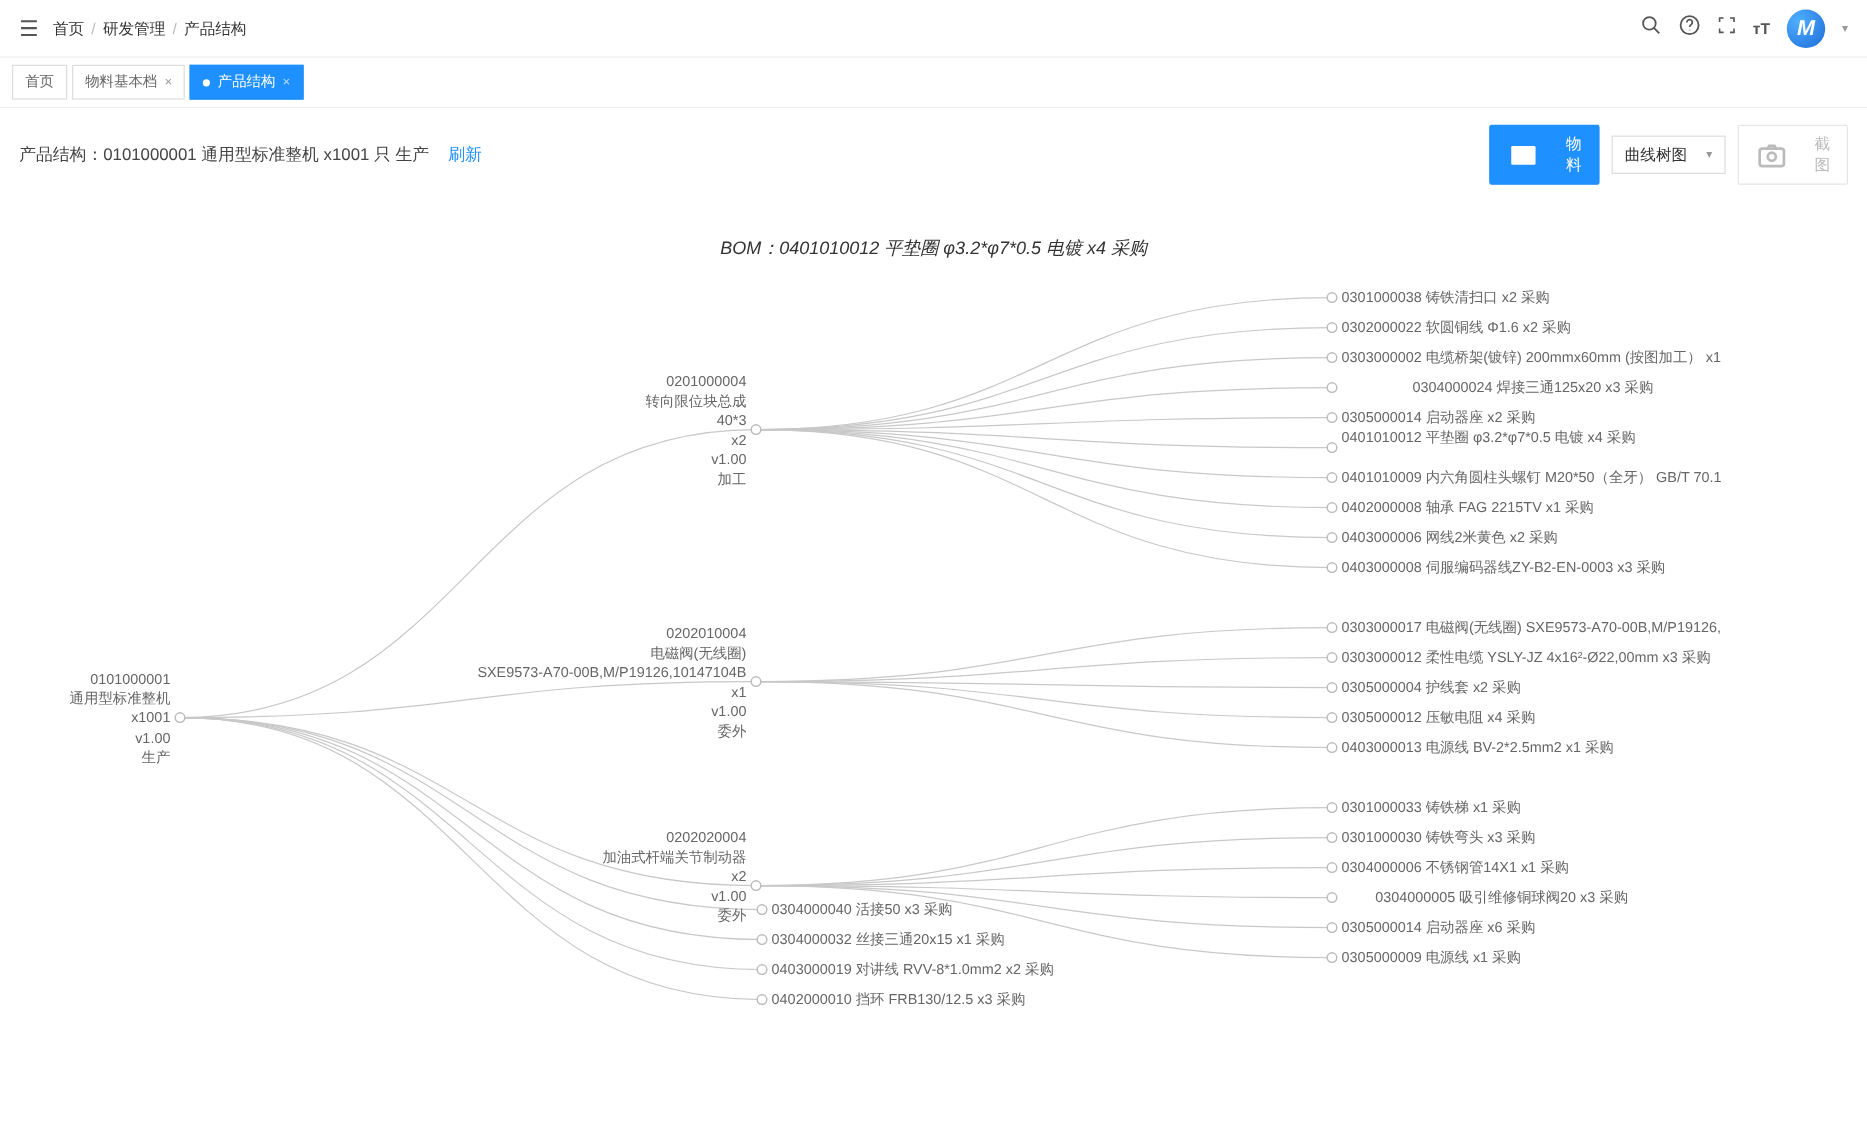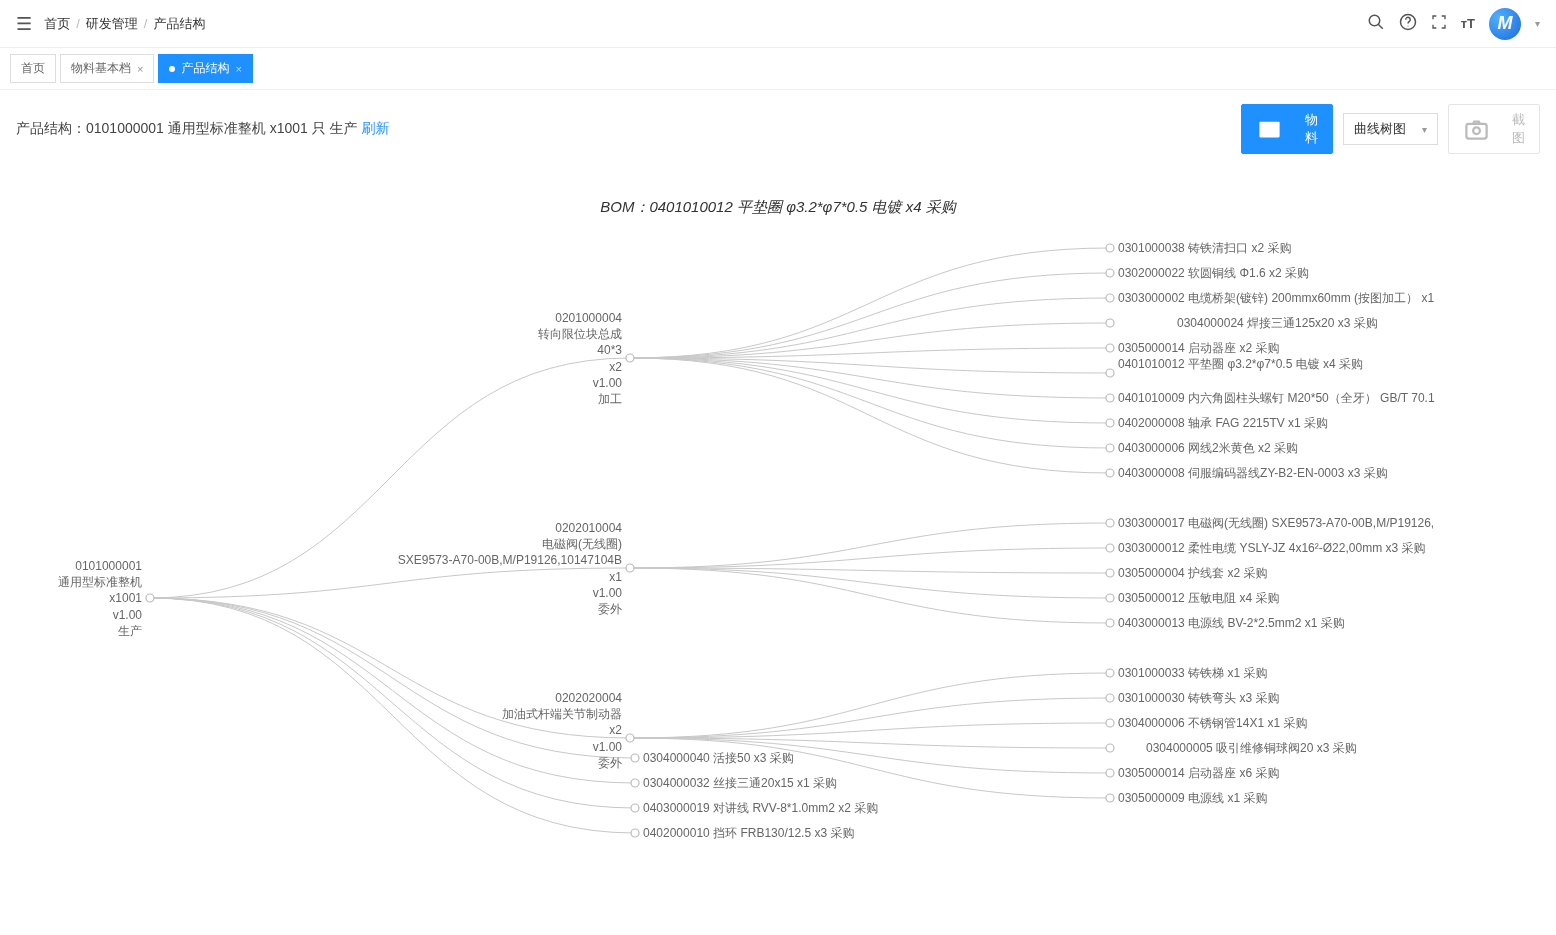--- a/index.html
+++ b/index.html
@@ -13,21 +13,21 @@
 .header-right { display: flex; align-items: center; gap: 14px; }
 .header-icon { font-size: 16px; color: #555; cursor: pointer; }
 .avatar { width: 32px; height: 32px; border-radius: 50%; background: radial-gradient(circle at 30% 30%, #4fb0ff, #1d6ad8); display: flex; align-items: center; justify-content: center; color: #fff; font-weight: bold; font-style: italic; font-size: 18px; }
 .tabs { display: flex; align-items: center; padding: 6px 10px; border-bottom: 1px solid #f0f0f0; gap: 4px; }
 .tab { padding: 5px 10px; border: 1px solid #ddd; font-size: 12px; color: #666; cursor: pointer; display: flex; align-items: center; gap: 6px; background:#fff; }
 .tab.active { background: #1f90ff; color: #fff; border-color: #1f90ff; }
 .tab .close { font-size: 11px; opacity: 0.7; }
 .tab.active .dot { width:6px; height:6px; border-radius:50%; background:#fff; display:inline-block; }
 .page-bar { display: flex; align-items: center; justify-content: space-between; padding: 14px 16px; }
 .page-title { font-size: 14px; color: #444; }
-.page-title .refresh { color: #1f90ff; cursor: pointer; }
+.page-title .refresh { color: #1f90ff; margin-left: 12px; cursor: pointer; }
 .page-actions { display: flex; align-items: center; gap: 10px; }
 .btn { padding: 6px 14px; border: 1px solid #ddd; background: #fff; font-size: 13px; cursor: pointer; border-radius: 2px; display:flex; align-items:center; gap:22px; }
 .btn.primary { background: #1f90ff; color: #fff; border-color: #1f90ff; }
 .btn.disabled { color: #bbb; border-color: #e5e5e5; cursor: not-allowed; }
 .select { padding: 6px 10px; border: 1px solid #ddd; font-size: 13px; display: flex; align-items: center; gap: 16px; cursor: pointer; }
 .select .caret { font-size: 10px; color: #999; }
 .canvas { position: relative; width: 100%; height: 860px; overflow: hidden; }
 .svg-wrap { position: absolute; inset: 0; }
 svg { width: 100%; height: 100%; }
 .node-label { position: absolute; font-size: 12px; color: #666; white-space: nowrap; }

